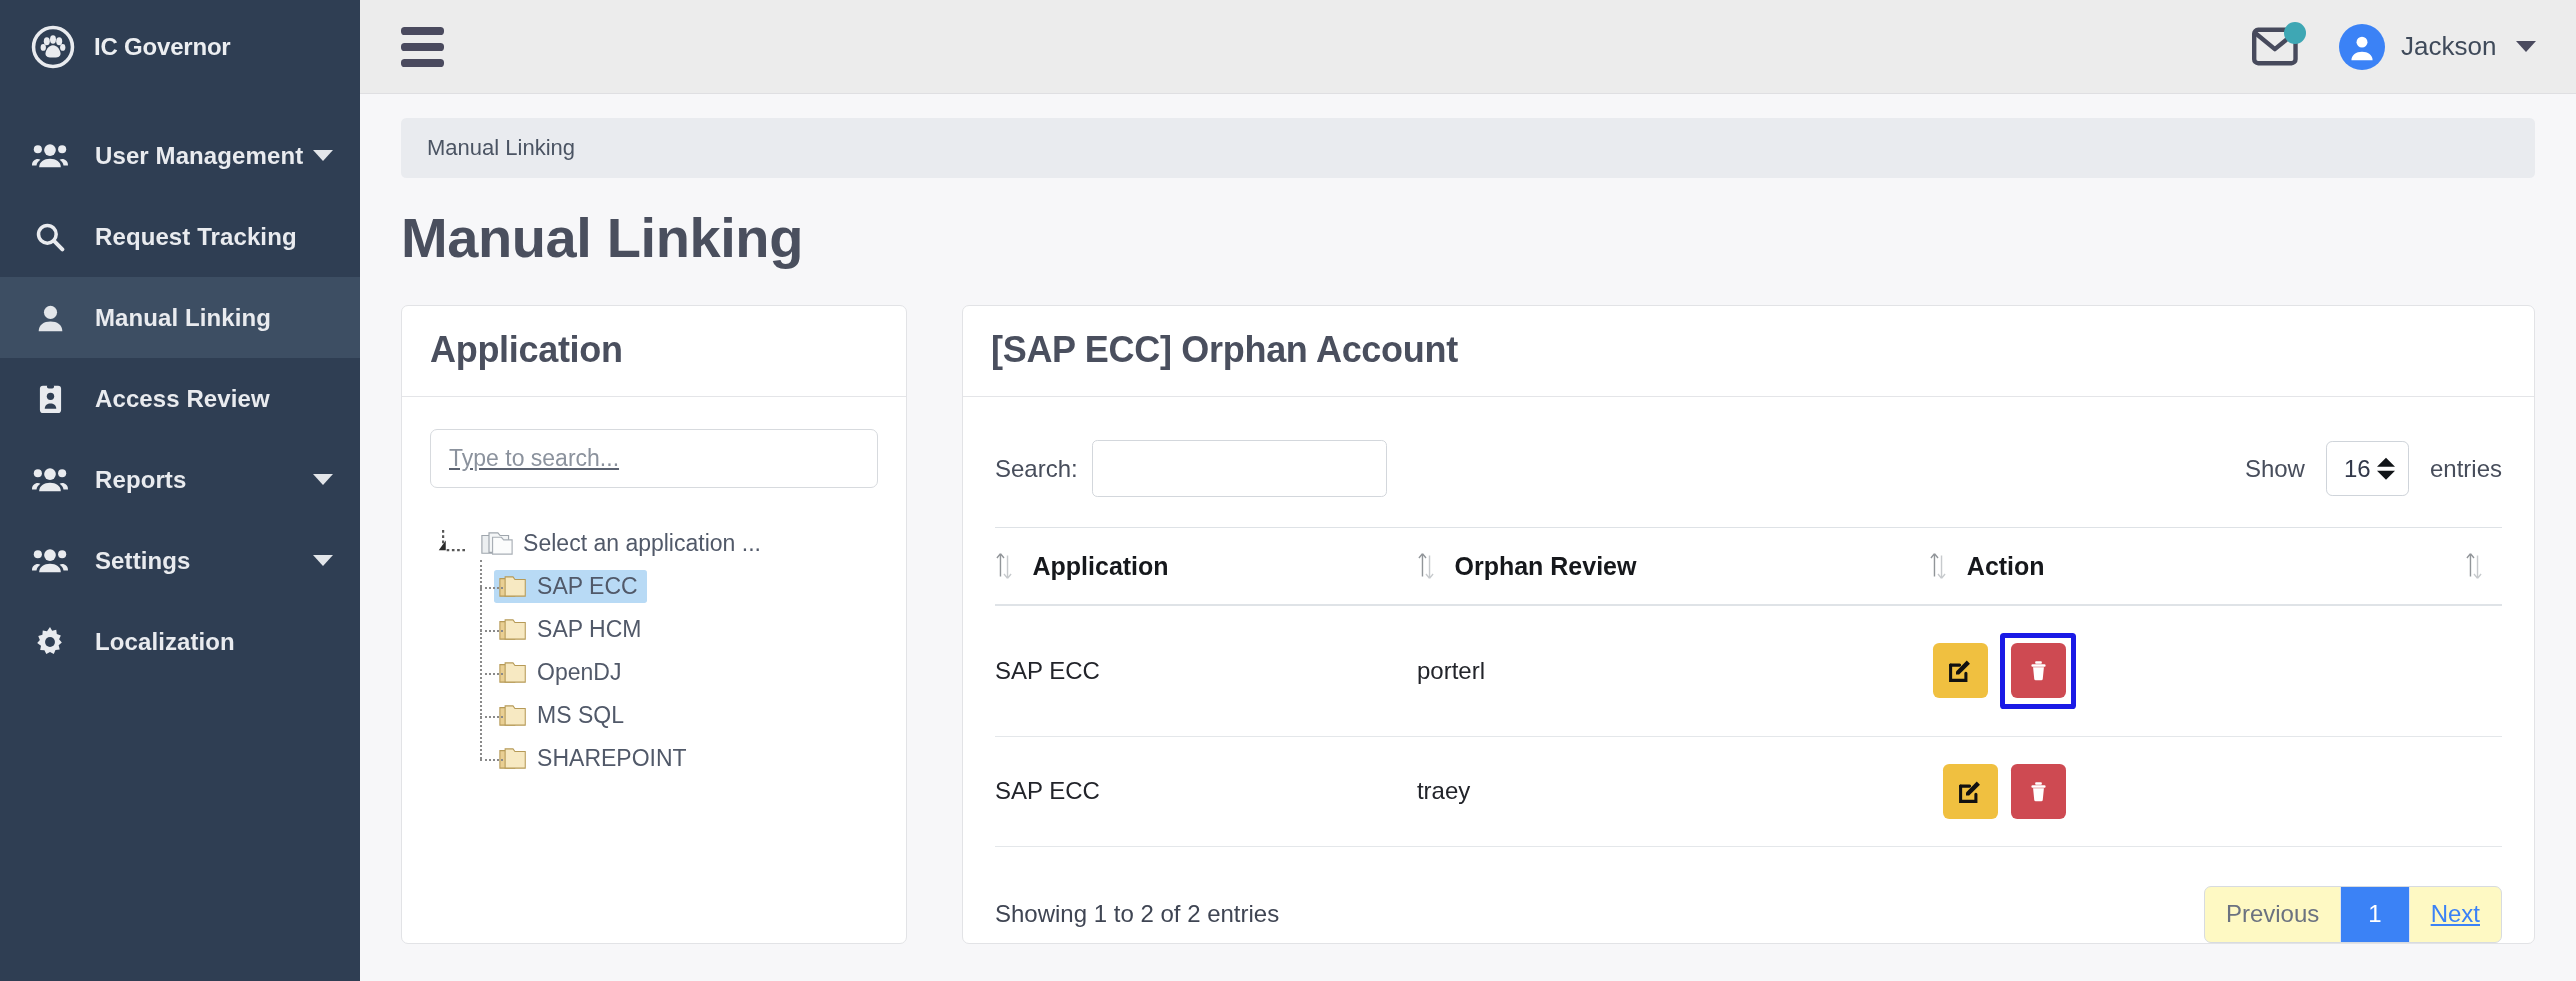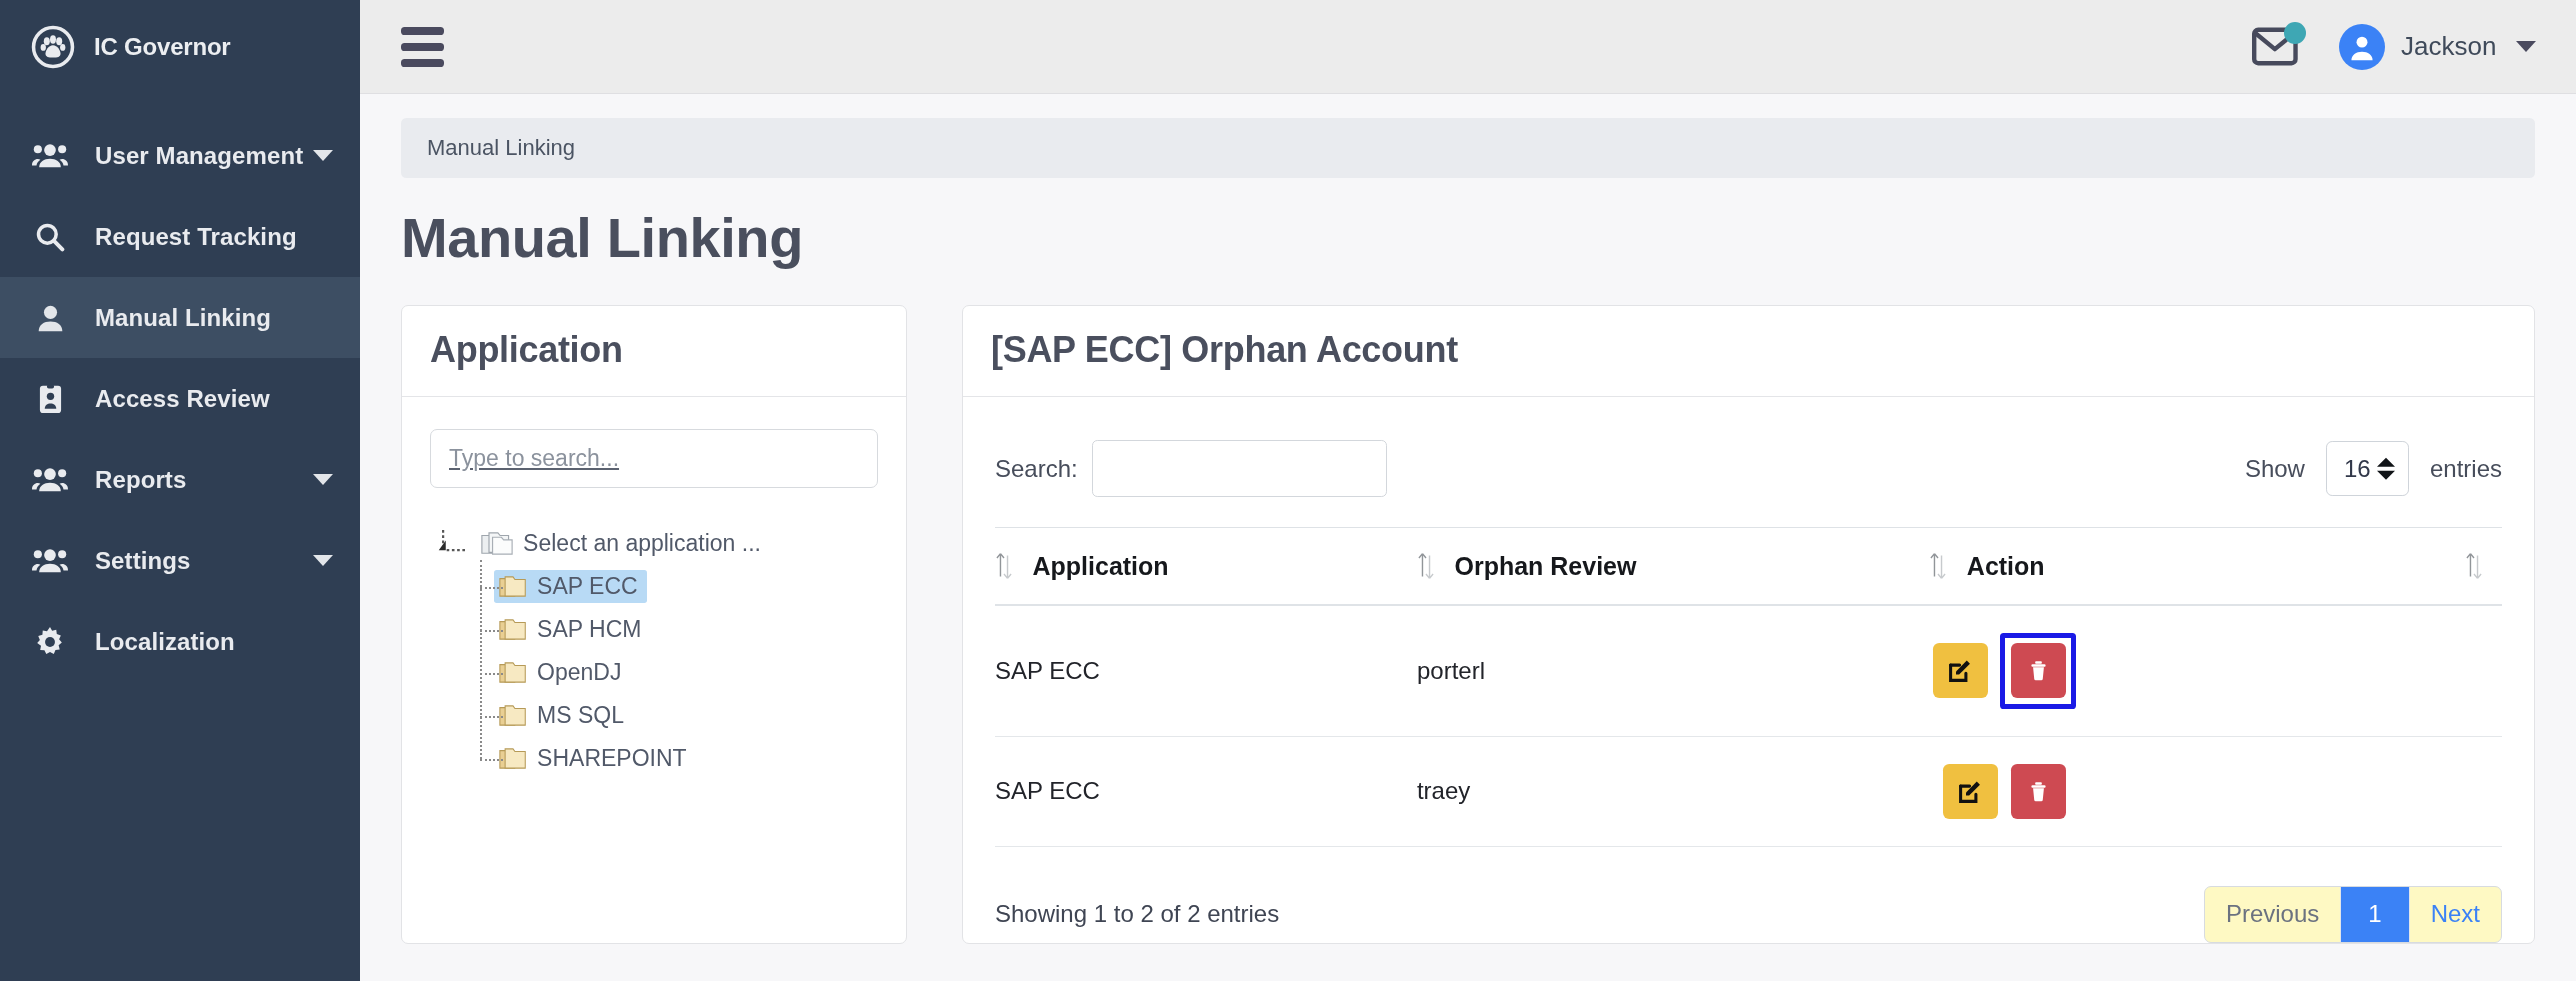--- a/index.html
+++ b/index.html
@@ -302,21 +302,21 @@
     background: #fef9c3;
   }
   .pg {
     padding: 0 21px;
     height: 55px;
     display: flex; align-items: center;
     font-size: 24px;
     cursor: pointer;
     border-right: 0.9px solid #e2e5e9;
   }
-  .pg:last-child { border-right: none; }
+  .pg:last-child { border-right: none; text-decoration: underline; }
   .pg.disabled { color: #6b7280; }
   .pg.active { background: #3b82f6; color: #fff; padding: 0 27px; }
   .pg.link { color: #3b82f6; }
 </style>
 </head>
 <body>
 
 <div class="app">
 
   <aside class="sidebar">

